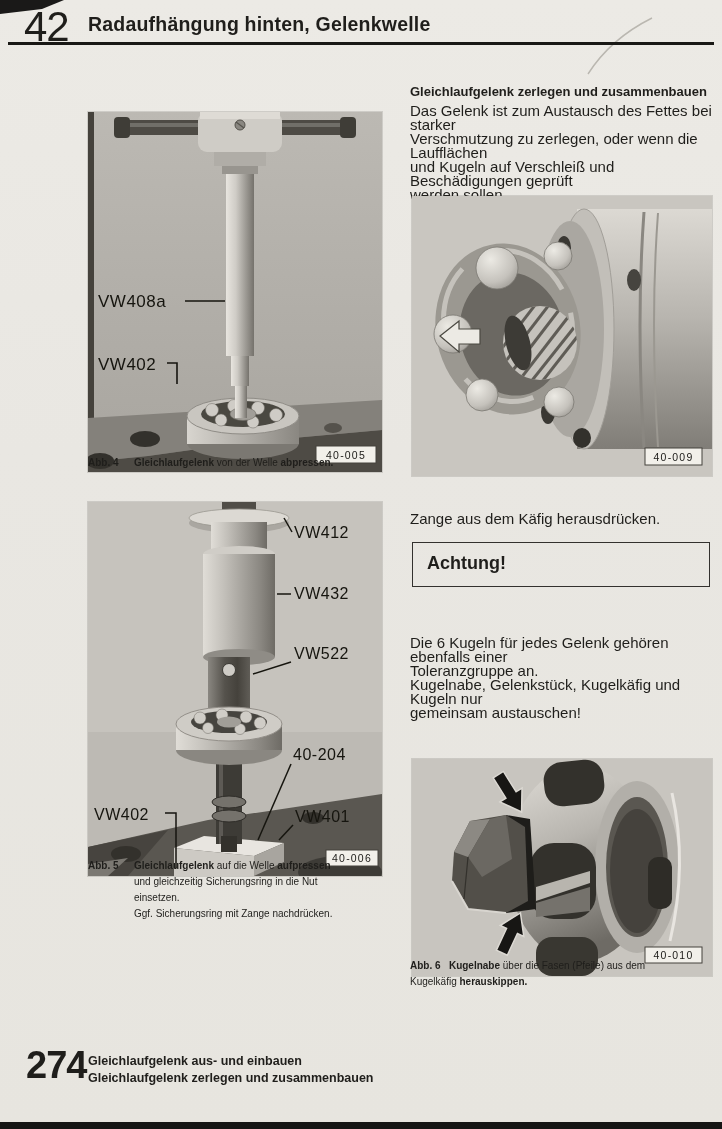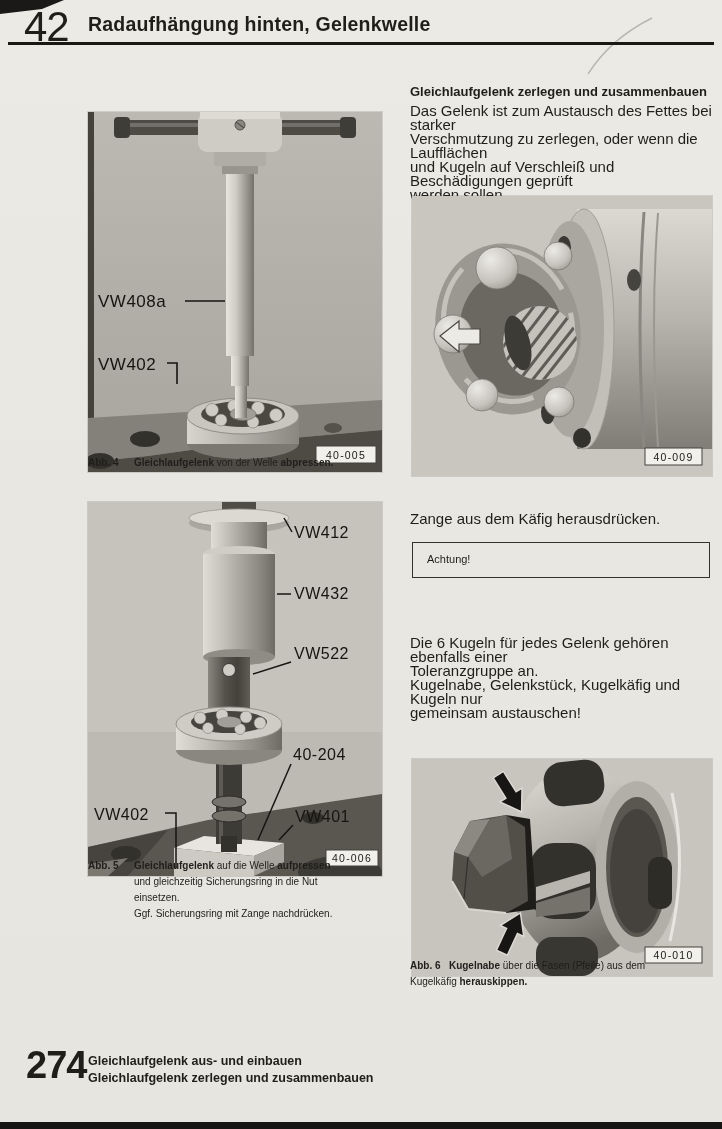--- a/index.html
+++ b/index.html
@@ -14,21 +14,21 @@
   .chapter-title{left:88px; top:13px; font-size:19.5px; font-weight:700; letter-spacing:0.2px;}
   .header-rule{left:8px; top:42px; width:706px; height:2.5px; background:#191815;}
   .photo{box-shadow:0 0 0 1px rgba(40,38,33,0.15);margin-top:24px;}
   .photo svg{display:block;}
   .cap{font-size:10px; line-height:16px;}
   .cap-row{display:flex;}
   .cap-prefix{width:46px; flex:none; font-weight:700;}
   .body-text{font-size:15px; line-height:14px;}
   .section-heading{font-weight:700; font-size:13px;}
   .warning-box{border:1.5px solid #33312e; padding:10px 14px 12px 14px; background:transparent;}
-  .warning-title{font-weight:400; font-size:11px; margin-bottom:0;}
+  .warning-title{font-weight:700; font-size:18px; margin-bottom:0;}
   .page-num{left:26px; top:1044px; font-size:38px; font-weight:700; letter-spacing:-1px;}
   .footer-titles{left:88px; top:1053px; font-size:12.5px; font-weight:700; line-height:16.5px;}
   .bottom-bar{left:0; top:1122px; width:722px; height:7px; background:#161514;}
   svg text{font-family:"Liberation Sans", sans-serif;}
   .tool-label{font-size:17px; fill:#16150f; letter-spacing:0.5px;}
   .tool-label2{font-size:16px; fill:#16150f; letter-spacing:0.5px;}
   .ref-text{font-size:10.5px; letter-spacing:1.2px; fill:#1b1a17;}
 </style>
 </head>
 <body>

